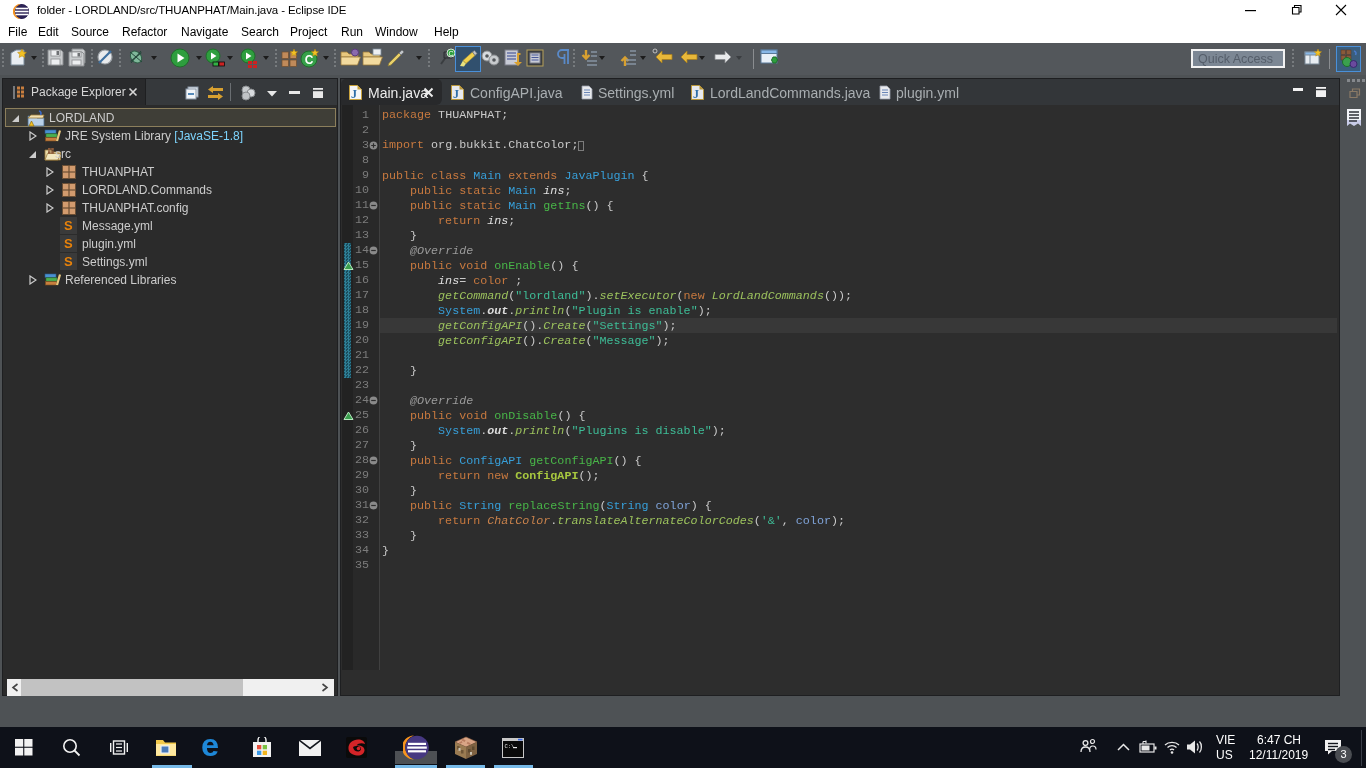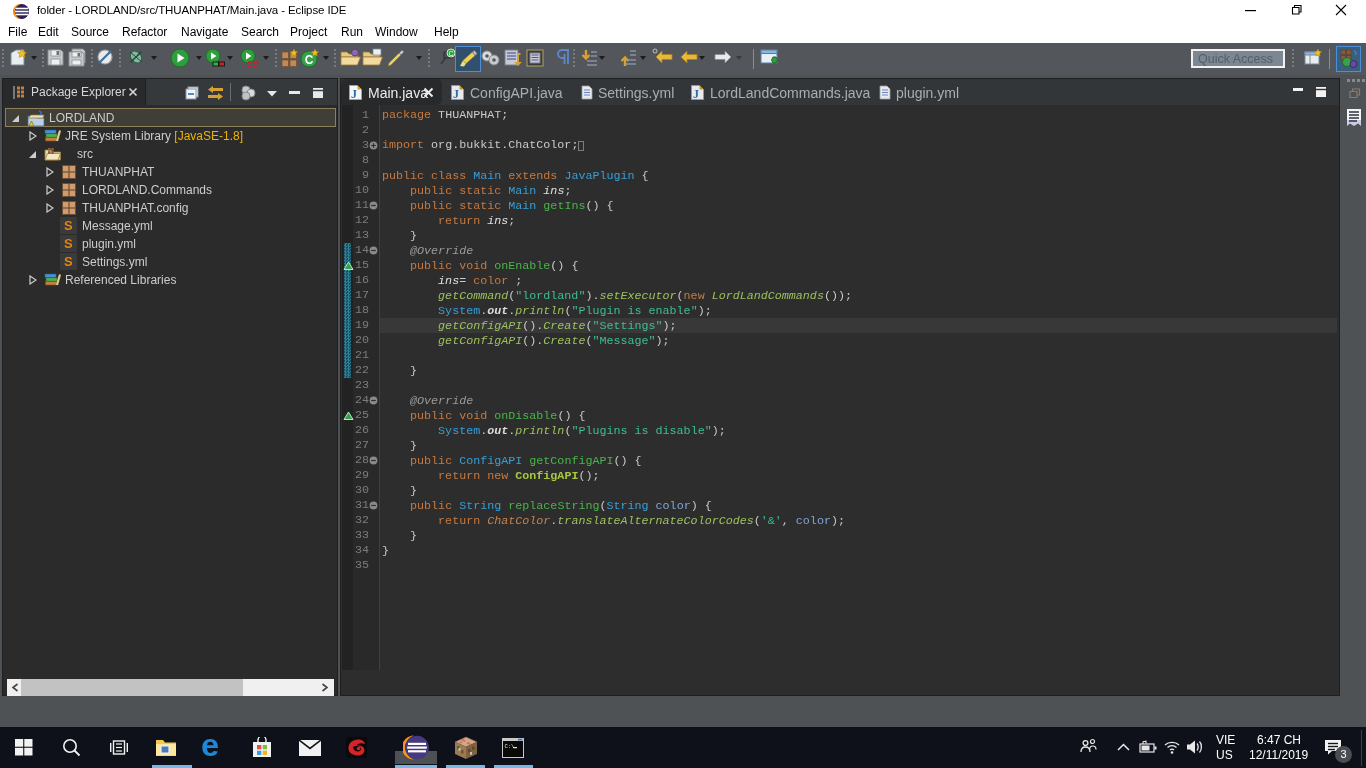--- a/index.html
+++ b/index.html
@@ -385,37 +385,37 @@
         <div class="tree-row" style="top:48px">
           <svg class="abs" style="left:26px;top:4px" width="8" height="10" viewBox="0 0 8 10">
               <path d="M1 1 L7 5 L1 9 z" fill="none" stroke="#CCCCCC" stroke-width="1.2"></path>
             </svg>
           <svg class="abs" style="left:41px;top:2px" width="17" height="14" viewBox="0 0 17 14">
             <rect x="1" y="1" width="11" height="3.4" fill="#4A90D2" stroke="#2A5A8A" stroke-width=".6"></rect>
             <rect x="2" y="4.8" width="11" height="3.4" fill="#4CAF50" stroke="#2E6E32" stroke-width=".6"></rect>
             <rect x="1.5" y="8.6" width="11" height="3.4" fill="#C77F3F" stroke="#7E4E1E" stroke-width=".6"></rect>
             <path d="M13 12 L16 1.5" stroke="#E8C87E" stroke-width="2.2"></path>
           </svg>
-          <span class="abs" style="left:62px;top:2px">JRE System Library <span style="color:#eab308">[JavaSE-1.8]</span></span>
+          <span class="abs" style="left:62px;top:2px">JRE System Library <span style="color:#7dd3fc">[JavaSE-1.8]</span></span>
         </div>
         <div class="tree-row" style="top:66px">
           <svg class="abs" style="left:25px;top:5px" width="9" height="9" viewBox="0 0 9 9">
               <path d="M8 1 V8 H1 z" fill="#CCCCCC"></path>
             </svg>
           <svg class="abs" style="left:41px;top:2px" width="17" height="14" viewBox="0 0 17 14">
             <path d="M1 3 h6 l1.5 2 h8 v8 h-15.5 z" fill="#E8D9A8" stroke="#9A7A3A" stroke-width=".8"></path>
             <path d="M1 13 l2.5-6.5 h13 L14 13 z" fill="#F2E8C0" stroke="#9A7A3A" stroke-width=".8"></path>
             <g fill="#8A5A3A">
                 <rect x="4" y="1" width="2.6" height="2.6"></rect>
                 <rect x="7.2" y="1" width="2.6" height="2.6"></rect>
                 <rect x="4" y="4.2" width="2.6" height="2.6"></rect>
                 <rect x="7.2" y="4.2" width="2.6" height="2.6"></rect>
               </g>
           </svg>
-          <span class="abs" style="left:74px;top:2px">src</span>
+          <span class="abs" style="left:52px;top:2px">src</span>
         </div>
         <div class="tree-row" style="top:84px">
           <svg class="abs" style="left:43px;top:4px" width="8" height="10" viewBox="0 0 8 10">
               <path d="M1 1 L7 5 L1 9 z" fill="none" stroke="#CCCCCC" stroke-width="1.2"></path>
             </svg>
           <svg class="abs" style="left:59px;top:2px" width="14" height="14" viewBox="0 0 14 14">
             <rect x="0" y="0" width="14" height="14" fill="#6B4F35"></rect>
             <g fill="#D29B6E">
                 <rect x="1" y="1" width="5.4" height="5.4"></rect>
                 <rect x="7.6" y="1" width="5.4" height="5.4"></rect>

